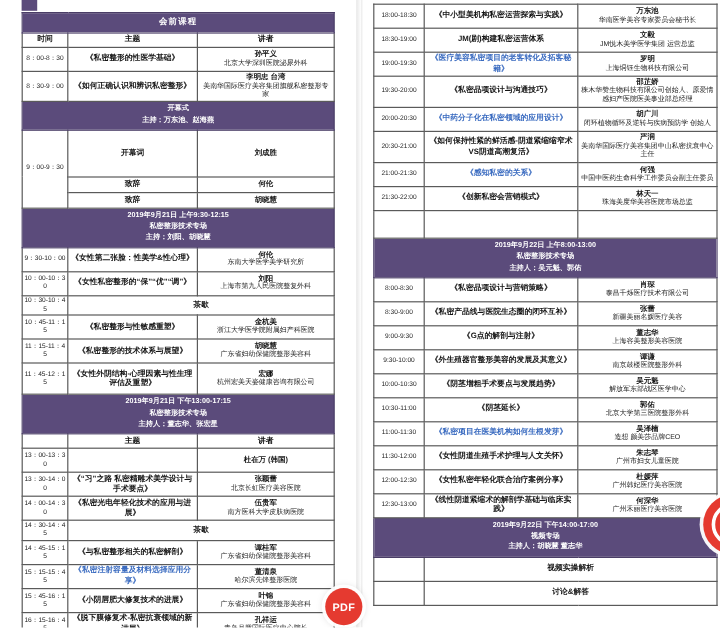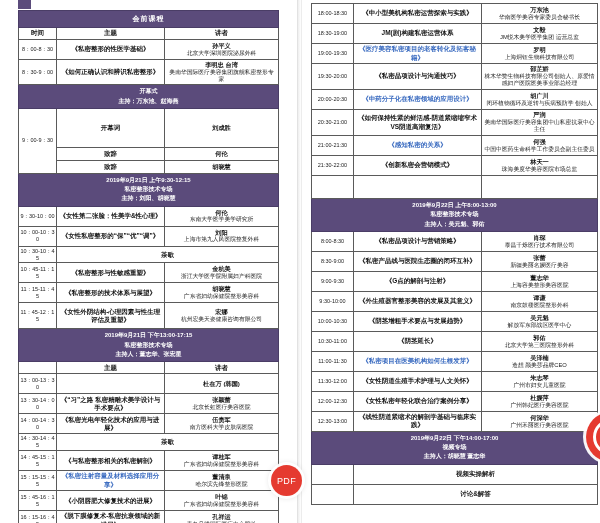--- a/index.html
+++ b/index.html
@@ -47,23 +47,23 @@
   tr.tall{height:39px;}
   tr.short{height:13px;}
   tr.hdr{height:12px;}
   tr.bannerrow{height:17px;}
   tr.sec2{height:18px;}
   tr.sec3{height:26px;}
   tr.emptyrow{height:16px;}
   tr.big{height:26px;}
 
   #pdf-badge{
-    position:absolute;left:271px;top:465px;width:31px;height:31px;
+    position:absolute;left:271px;top:490px;width:31px;height:31px;
     background:var(--red);border-radius:50%;
-    color:#fff;font-weight:normal;font-size:9px;
+    color:#fff;font-weight:bold;font-size:9px;
     display:flex;align-items:center;justify-content:center;
     box-shadow:0 0 0 3px rgba(255,255,255,.95), 0 0 7px rgba(0,0,0,.25);
     cursor:pointer;letter-spacing:.3px;
   }
   #edge-badge{
     position:absolute;left:586px;top:412px;width:50px;height:50px;
     background:var(--red);border-radius:50%;
     box-shadow:0 0 0 3px rgba(255,255,255,.95);
     cursor:pointer;
   }

